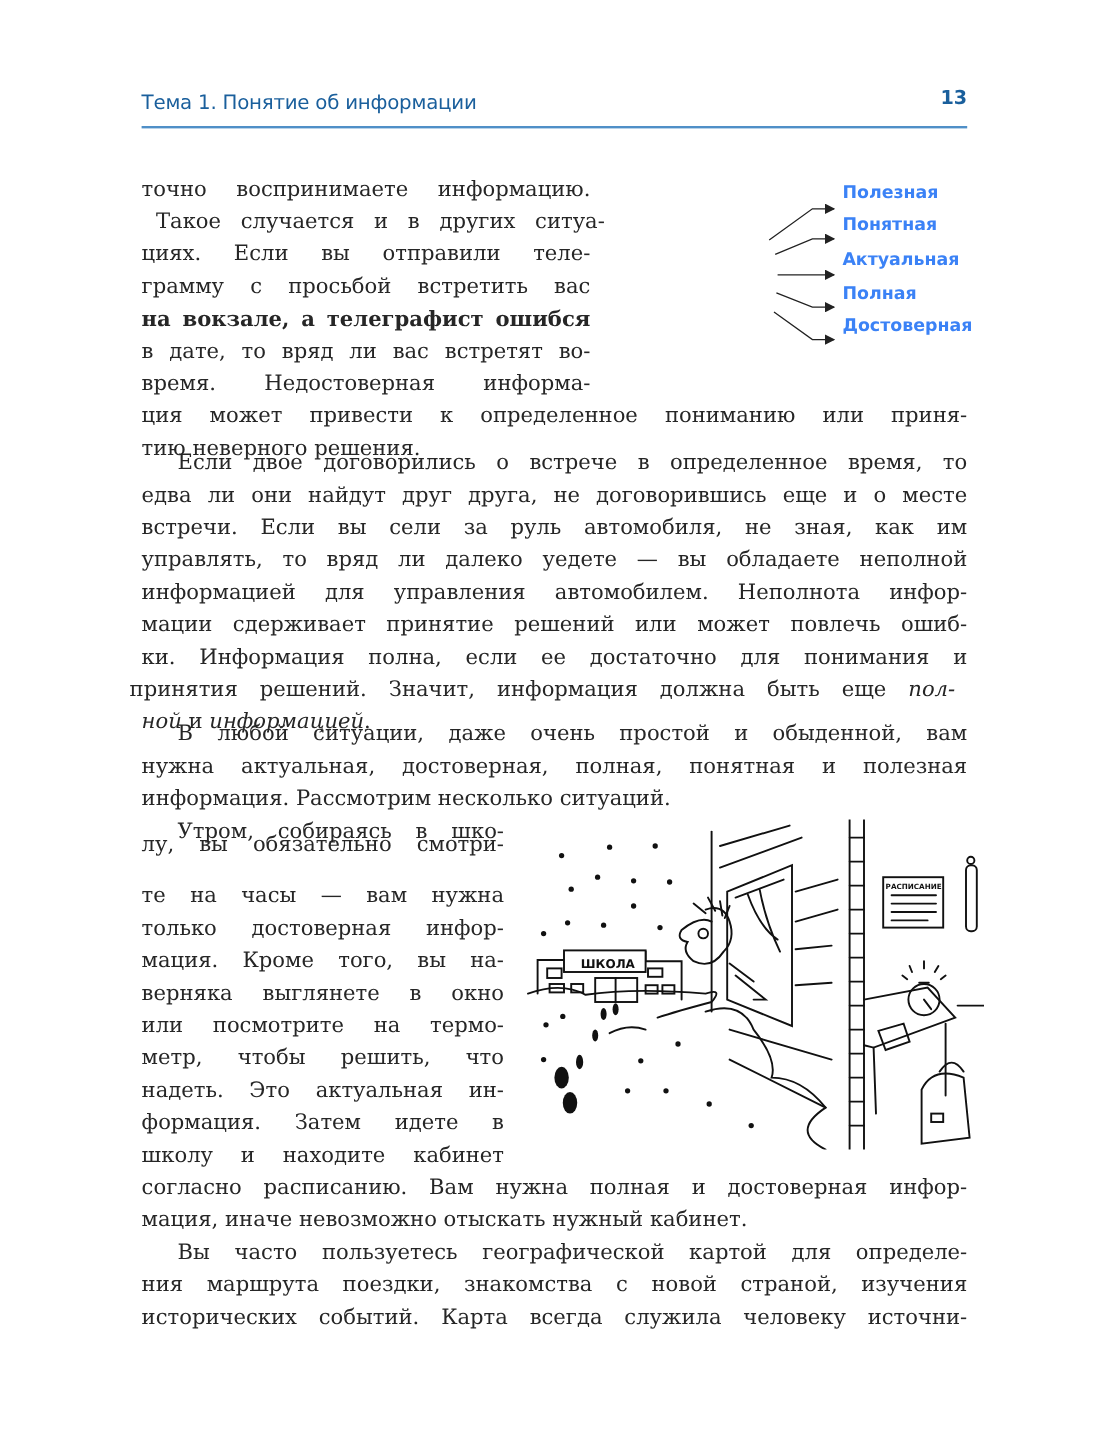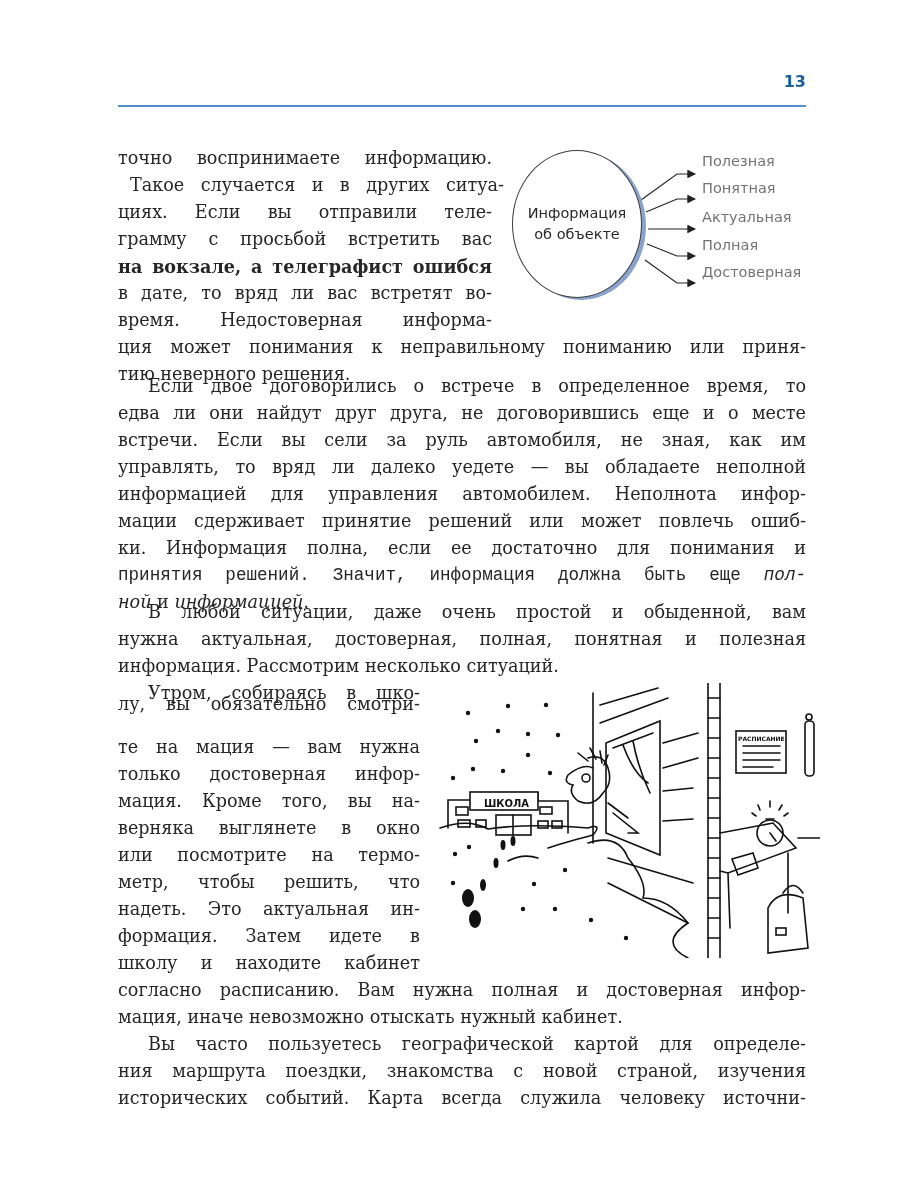--- a/index.html
+++ b/index.html
@@ -13,93 +13,90 @@
 
   .text { font-family: "DejaVu Serif", serif; font-size: 17.6px; line-height: 27.2px; color: #262626; }
   .line { position: absolute; white-space: nowrap; text-align: justify; text-align-last: justify; }
   .line.last { text-align-last: left; }
   .indent { text-indent: 30px; }
   em { font-style: italic; }
 
   .diagram { position: absolute; left: 505px; top: 148px; width: 310px; height: 160px; }
   .circle { position: absolute; left: 7px; top: 2px; width: 130px; height: 148px; border-radius: 50%; border: 1.4px solid #3a3a3a; background: #fff; box-shadow: 4px 2px 0 0 #8aa3cc; display: flex; flex-direction: column; align-items: center; justify-content: center; }
   .circle-label { font-family: "DejaVu Sans", sans-serif; font-size: 14.5px; color: #2a2a2a; line-height: 21px; text-align: center; }
-  .prop { position: absolute; left: 197px; font-family: "DejaVu Sans", sans-serif; font-size: 14.5px; color: #737373; }
+  .prop { position: absolute; left: 197px; font-family: "DejaVu Sans", sans-serif; font-size: 14.5px; color: #3b82f6; font-weight: bold; }
   .arrows { position: absolute; left: 0; top: 0; }
 
   .illustration { position: absolute; left: 428px; top: 683px; width: 392px; height: 275px; }
 </style>
 </head>
 <body>
 
 <div class="header">
+  <div class="header-title">Тема 1. Понятие об информации</div>
   <div class="header-page">13</div>
   <div class="header-rule"></div>
 </div>
 
 <div class="text">
   <div class="line" style="left:118px; top:145px; width:374px;">точно воспринимаете информацию.</div>
   <div class="line" style="left:130px; top:172px; width:374px;">Такое случается и в других ситуа-</div>
   <div class="line" style="left:118px; top:199px; width:374px;">циях. Если вы отправили теле-</div>
   <div class="line" style="left:118px; top:226px; width:374px;">грамму с просьбой встретить вас</div>
   <div class="line" style="left:118px; top:253px; width:374px;font-weight:bold;">на вокзале, а телеграфист ошибся</div>
   <div class="line" style="left:118px; top:280px; width:374px;">в дате, то вряд ли вас встретят во-</div>
   <div class="line" style="left:118px; top:307px; width:374px;">время. Недостоверная информа-</div>
-  <div class="line" style="left:118px; top:334px; width:688px;">ция может понимания к неправильному пониманию или приня-</div>
+  <div class="line" style="left:118px; top:334px; width:688px;">ция может привести к определенное пониманию или приня-</div>
   <div class="line last" style="left:118px; top:361px; width:688px;">тию неверного решения.</div>
 </div>
 
 <div class="diagram">
   <svg class="arrows" width="310" height="160" viewBox="0 0 310 160">
     <defs>
       <marker id="ah" markerWidth="8" markerHeight="8" refX="7" refY="4" orient="auto">
         <path d="M0,0 L8,4 L0,8 z" fill="#222"></path>
       </marker>
     </defs>
     <g stroke="#222" stroke-width="1.1" fill="none">
       <path d="M136,52 L172,26 L190,26" marker-end="url(#ah)"></path>
       <path d="M141,64 L172,51 L190,51" marker-end="url(#ah)"></path>
       <path d="M143,81 L190,81" marker-end="url(#ah)"></path>
       <path d="M142,96 L172,108 L190,108" marker-end="url(#ah)"></path>
       <path d="M140,112 L172,135 L190,135" marker-end="url(#ah)"></path>
     </g>
   </svg>
-  <div class="circle">
-    <div class="circle-label">Информация</div>
-    <div class="circle-label">об объекте</div>
-  </div>
   <div class="prop" style="top:5px;">Полезная</div>
   <div class="prop" style="top:32px;">Понятная</div>
   <div class="prop" style="top:61px;">Актуальная</div>
   <div class="prop" style="top:89px;">Полная</div>
   <div class="prop" style="top:116px;">Достоверная</div>
 </div>
 
 <div class="text">
   <div class="line indent" style="left:118px; top:372px; width:688px; top:373px;">Если двое договорились о встрече в определенное время, то</div>
   <div class="line" style="left:118px; top:400px; width:688px;">едва ли они найдут друг друга, не договорившись еще и о месте</div>
   <div class="line" style="left:118px; top:427px; width:688px;">встречи. Если вы сели за руль автомобиля, не зная, как им</div>
   <div class="line" style="left:118px; top:454px; width:688px;">управлять, то вряд ли далеко уедете — вы обладаете неполной</div>
   <div class="line" style="left:118px; top:481px; width:688px;">информацией для управления автомобилем. Неполнота инфор-</div>
   <div class="line" style="left:118px; top:508px; width:688px;">мации сдерживает принятие решений или может повлечь ошиб-</div>
   <div class="line" style="left:118px; top:535px; width:688px;">ки. Информация полна, если ее достаточно для понимания и</div>
-  <div class="line" style="left:118px; top:562px; width:688px;font-family:Liberation Mono, monospace;"><span>принятия решений. Значит, информация должна быть еще </span><em>пол-</em></div>
+  <div class="line" style="left:108px; top:562px; width:688px;"><span>принятия решений. Значит, информация должна быть еще </span><em>пол-</em></div>
   <div class="line last" style="left:118px; top:589px; width:688px;"><em>ной</em><span> и </span><em>информацией</em><span>.</span></div>
 </div>
 
 <div class="text">
   <div class="line indent" style="left:118px; top:599px; width:688px;">В любой ситуации, даже очень простой и обыденной, вам</div>
   <div class="line" style="left:118px; top:626px; width:688px;">нужна актуальная, достоверная, полная, понятная и полезная</div>
   <div class="line last" style="left:118px; top:653px; width:688px;">информация. Рассмотрим несколько ситуаций.</div>
 </div>
 
 <div class="text">
   <div class="line indent" style="left:118px; top:680px; width:302px;">Утром, собираясь в шко-</div>
   <div class="line" style="left:118px; top:691px; width:302px;">лу, вы обязательно смотри-</div>
-  <div class="line" style="left:118px; top:734px; width:302px;">те на мация — вам нужна</div>
+  <div class="line" style="left:118px; top:734px; width:302px;">те на часы — вам нужна</div>
   <div class="line" style="left:118px; top:761px; width:302px;">только достоверная инфор-</div>
   <div class="line" style="left:118px; top:788px; width:302px;">мация. Кроме того, вы на-</div>
   <div class="line" style="left:118px; top:815px; width:302px;">верняка выглянете в окно</div>
   <div class="line" style="left:118px; top:842px; width:302px;">или посмотрите на термо-</div>
   <div class="line" style="left:118px; top:869px; width:302px;">метр, чтобы решить, что</div>
   <div class="line" style="left:118px; top:896px; width:302px;">надеть. Это актуальная ин-</div>
   <div class="line" style="left:118px; top:923px; width:302px;">формация. Затем идете в</div>
   <div class="line" style="left:118px; top:950px; width:302px;">школу и находите кабинет</div>
   <div class="line" style="left:118px; top:977px; width:688px;">согласно расписанию. Вам нужна полная и достоверная инфор-</div>
   <div class="line last" style="left:118px; top:1004px; width:688px;">мация, иначе невозможно отыскать нужный кабинет.</div>

